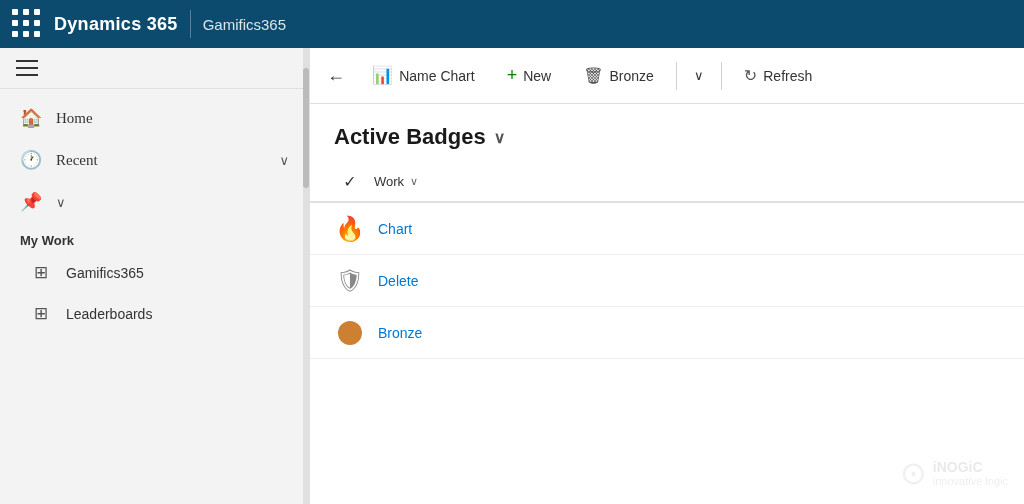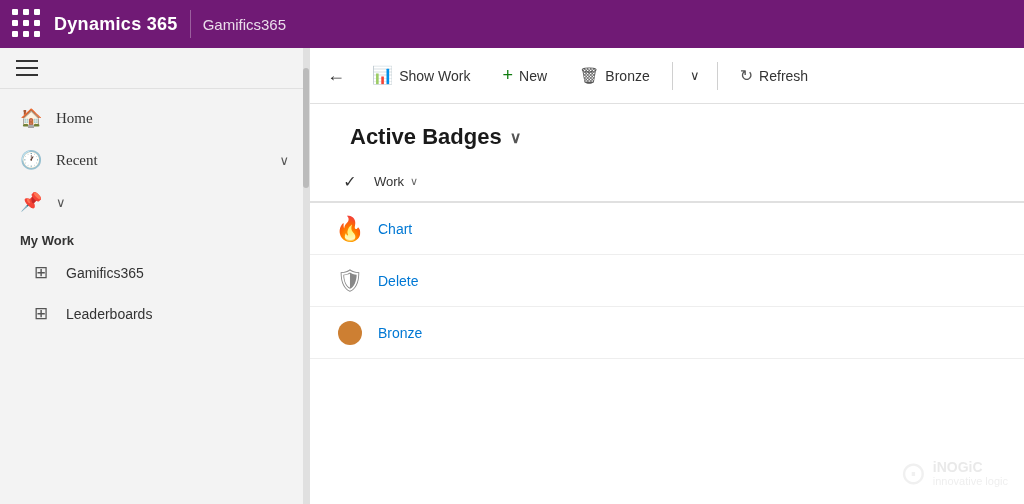--- a/index.html
+++ b/index.html
@@ -1,20 +1,20 @@
 <!DOCTYPE html>
 <html><head>
   <meta charset="utf-8">
   <style>
     * { margin: 0; padding: 0; box-sizing: border-box; }
     body { font-family: 'Segoe UI', sans-serif; width: 1024px; height: 504px; overflow: hidden; display: flex; flex-direction: column; }
 
     
     .top-bar {
-      background-color: #701a75;
+      background-color: #0c4a6e;
       height: 48px;
       display: flex;
       align-items: center;
       padding: 0 12px;
       gap: 12px;
       flex-shrink: 0;
     }
     .top-bar-grid {
       display: grid;
       grid-template-columns: repeat(3, 8px);
@@ -210,21 +210,21 @@
       width: 28px;
       height: 36px;
       cursor: pointer;
       color: #333;
       font-size: 13px;
       border-radius: 4px;
     }
 
     
     .content-header {
-      padding: 20px 24px 12px 40px;
+      padding: 20px 24px 12px 24px;
     }
     .content-title {
       display: flex;
       align-items: center;
       gap: 8px;
       font-size: 22px;
       font-weight: 600;
       color: #1a1a1a;
     }
     .content-title-chevron {
@@ -369,21 +369,21 @@
     </div>
   </div>
 
   <div class="content" style="position:relative;">
 
     <div class="toolbar">
       <div class="toolbar-back">←</div>
 
       <button class="toolbar-btn">
         <span class="btn-icon-chart" style="font-size:17px;">📊</span>
-        <span>Show Work</span>
+        <span>Name Chart</span>
       </button>
 
       <button class="toolbar-btn">
         <span class="btn-icon" style="font-size:18px;color:#107c10;">+</span>
         <span>New</span>
       </button>
 
       <button class="toolbar-btn">
         <span class="btn-icon-red" style="font-size:16px;">🗑</span>
         <span>Bronze</span>

